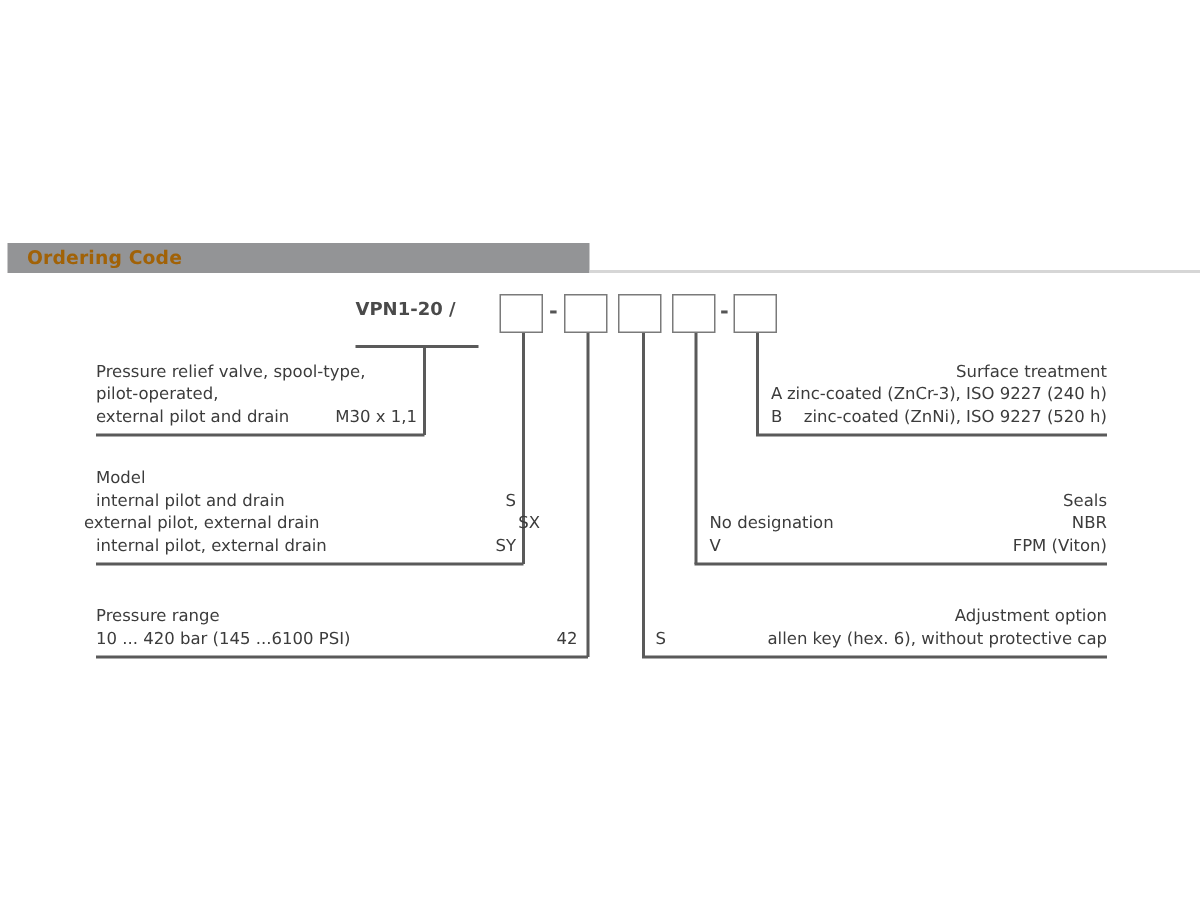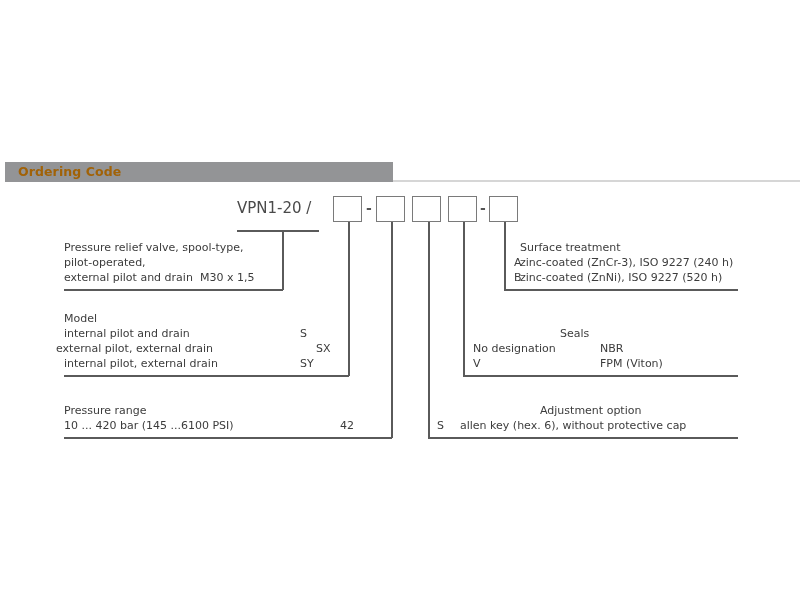--- a/index.html
+++ b/index.html
@@ -2,28 +2,28 @@
 <html><head>
 <meta charset="utf-8">
 <style>
   html, body { margin:0; padding:0; }
   body { width:800px; height:600px; background:#ffffff; position:relative; overflow:hidden;
          font-family:"DejaVu Sans", "Liberation Sans", sans-serif; color:#3c3c3c; }
   .abs { position:absolute; }
   .header-bar { left:5px; top:162px; width:388px; height:20px; background:#939496; }
   .header-title { left:18px; top:164px; font-size:12.5px; font-weight:bold; color:#a16207; letter-spacing:0.1px; }
   .header-rule { left:393px; top:180px; width:407px; height:2px; background:#d6d6d6; }
-  .code-prefix { left:237px; top:199px; font-size:15px; font-weight:normal; color:#4a4a4a; }
+  .code-prefix { left:237px; top:199px; font-size:12px; font-weight:bold; color:#4a4a4a; }
   .box { width:29px; height:26px; border:1.5px solid #7a7a7a; box-sizing:border-box; background:#fff; }
   .dash { font-size:14px; font-weight:bold; color:#555; }
   .hline { height:1.5px; background:#5a5a5a; }
   .vline { width:1.5px; background:#5a5a5a; }
   .t { font-size:11px; line-height:15px; white-space:nowrap; }
   .b { font-weight:normal; }
-  .r { text-align:left; }
+  .r { text-align:right; }
 </style>
 </head>
 <body>
 
 <div class="abs header-bar"></div>
 <div class="abs header-title">Ordering Code</div>
 <div class="abs header-rule"></div>
 
 <div class="abs code-prefix">VPN1-20 /</div>
 <div class="abs box" style="left:333px;top:196px;"></div>
@@ -49,21 +49,21 @@
 
 <div class="abs vline" style="left:463px;top:222px;height:154px;"></div>
 <div class="abs hline" style="left:463px;top:375px;width:275px;"></div>
 
 <div class="abs vline" style="left:504px;top:222px;height:68px;"></div>
 <div class="abs hline" style="left:504px;top:289px;width:234px;"></div>
 
 <div class="abs t b" style="left:64px;top:240px;">Pressure relief valve, spool-type,</div>
 <div class="abs t b" style="left:64px;top:255px;">pilot-operated,</div>
 <div class="abs t b" style="left:64px;top:270px;">external pilot and drain</div>
-<div class="abs t b r" style="left:200px;top:270px;width:78px;">M30 x 1,5</div>
+<div class="abs t b r" style="left:200px;top:270px;width:78px;">M30 x 1,1</div>
 
 <div class="abs t b" style="left:64px;top:311px;">Model</div>
 <div class="abs t" style="left:64px;top:326px;">internal pilot and drain</div>
 <div class="abs t b r" style="left:300px;top:326px;width:44px;">S</div>
 <div class="abs t" style="left:56px;top:341px;">external pilot, external drain</div>
 <div class="abs t b r" style="left:316px;top:341px;width:44px;">SX</div>
 <div class="abs t" style="left:64px;top:356px;">internal pilot, external drain</div>
 <div class="abs t b r" style="left:300px;top:356px;width:44px;">SY</div>
 
 <div class="abs t b" style="left:64px;top:403px;">Pressure range</div>

